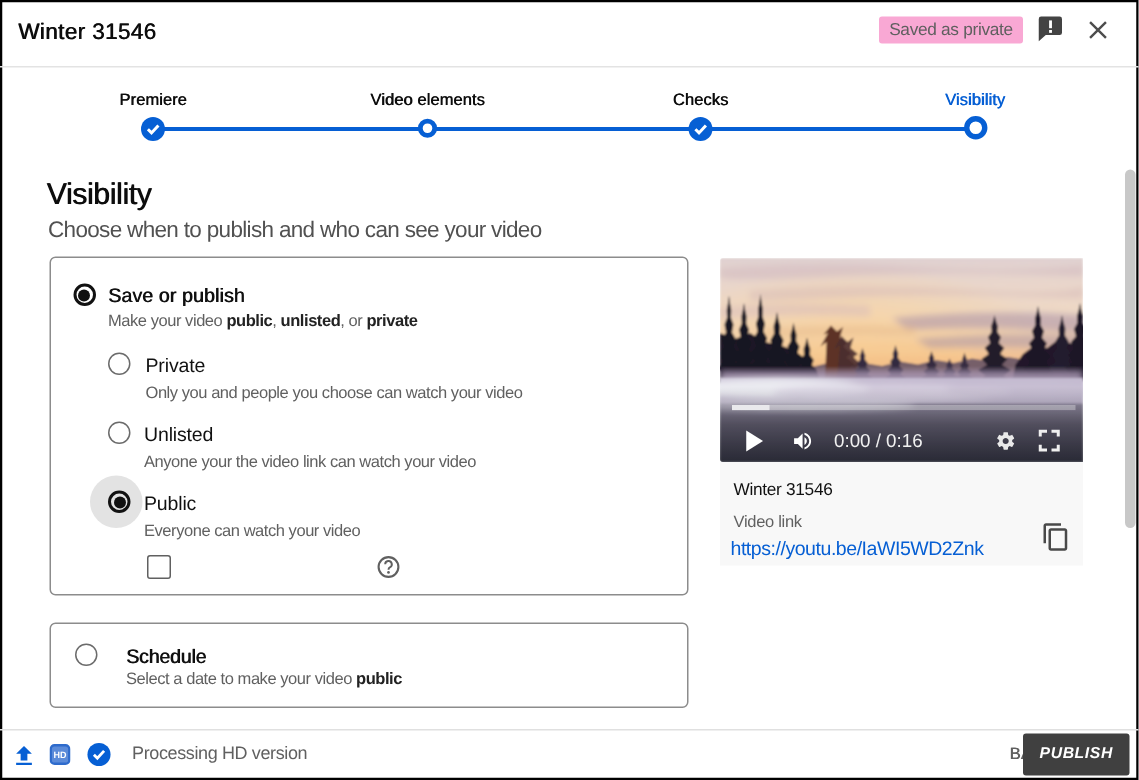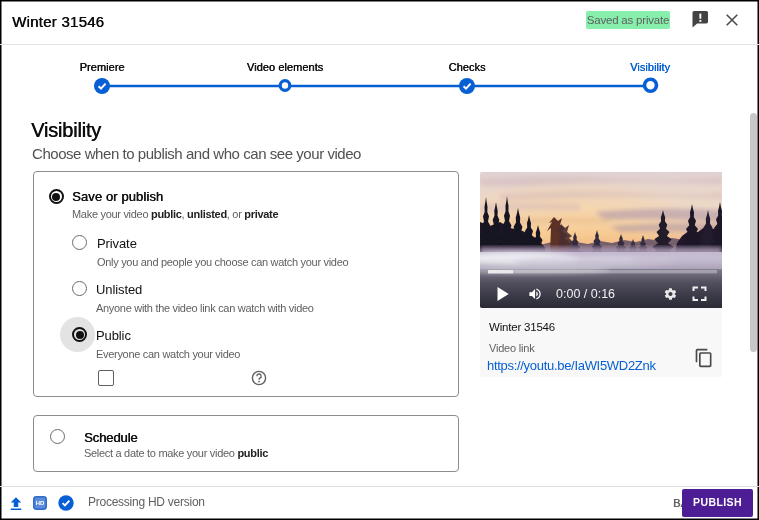--- a/index.html
+++ b/index.html
@@ -3,21 +3,21 @@
 <meta charset="utf-8">
 <style>
   * { margin:0; padding:0; box-sizing:border-box; }
   html,body { width:759px; height:520px; background:#fff; overflow:hidden; }
   body { font-family:"Liberation Sans", sans-serif; }
   .frame { position:absolute; left:0; top:0; width:759px; height:520px; background:#fff;
            box-shadow: inset 0 0 0 1.5px #000; }
   .t { position:absolute; white-space:nowrap; }
   
   .hdr-title { left:12px; top:12.5px; font-size:15px; font-weight:400; color:#0d0d0d; letter-spacing:0px; text-shadow:0.45px 0 0 #0d0d0d; letter-spacing:0.25px; }
-  .chip { position:absolute; left:586px; top:11px; width:84px; height:18px; background:#86efac; border-radius:2px;
+  .chip { position:absolute; left:586px; top:11px; width:96px; height:18px; background:#f9a8d4; border-radius:2px;
           font-size:11.5px; color:#5f5f5f; text-align:center; line-height:18px; letter-spacing:-0.2px; }
   .hdr-line { position:absolute; left:0; top:44px; width:759px; height:1px; background:#e3e3e3; }
   
   .stepL { font-size:11px; font-weight:400; color:#0d0d0d; transform:translateX(-50%); top:60.5px; letter-spacing:0.05px; text-shadow:0.4px 0 0 currentColor; }
   .stepL.blue { color:#065fd4; }
   
   .h1 { left:31px; top:119px; font-size:20px; font-weight:400; color:#0d0d0d; letter-spacing:-0.2px; text-shadow:0.5px 0 0 #0d0d0d; }
   .h1sub { left:32px; top:145px; font-size:15px; color:#515151; letter-spacing:-0.45px; }
   
   .box { position:absolute; left:33px; width:426px; border:1px solid #8c8c8c; border-radius:4px; background:#fff; }
@@ -36,22 +36,22 @@
   .sub b { color:#222; font-weight:700; }
   .cbx { position:absolute; left:98px; top:370px; width:16px; height:16px; border:1.8px solid #606060; border-radius:2px; }
   
   .player { position:absolute; left:480px; top:172px; width:247px; height:136px; overflow:hidden; border-radius:2px; }
   .info { position:absolute; left:480px; top:308px; width:242px; height:69px; background:#f8f8f8; }
   .ilink { font-size:13px; color:#065fd4; letter-spacing:-0.3px; }
   
   .ft-line { position:absolute; left:0; top:486px; width:759px; height:1px; background:#e0e0e0; }
   .ft-txt { left:88px; top:495px; font-size:12px; color:#606060; letter-spacing:-0.25px; }
   .back { left:641px; top:497px; font-size:11px; font-weight:400; color:#606060; letter-spacing:0.2px; text-shadow:0.4px 0 0 #606060;margin-left:32px; }
-  .pub { position:absolute; left:682px; top:489px; width:71px; height:27.5px; background:#4c1d95; border-radius:2px;
-         color:#fff; font-size:10.5px; font-weight:700; letter-spacing:0.4px; text-align:center; line-height:27.5px; }
+  .pub { position:absolute; left:682px; top:489px; width:71px; height:27.5px; background:#404040; border-radius:2px;
+         color:#fff; font-size:10.5px; font-weight:700; letter-spacing:0.4px; text-align:center; line-height:27.5px;font-style:italic; }
   .sbar { position:absolute; left:750px; top:113px; width:6.5px; height:239px; background:#c8c8c8; border-radius:3.5px; }
   svg.abs { position:absolute; }
 </style>
 </head>
 <body>
 <div class="frame">
 
   <div class="t hdr-title">Winter 31546</div>
   <div class="chip">Saved as private</div>
   <svg class="abs" style="left:691px;top:10px" width="20" height="22" viewBox="0 0 20 22">
@@ -85,21 +85,21 @@
   <div class="radio on" style="left:48.5px;top:189px"></div>
   <div class="t lab b" style="left:72px;top:189px;letter-spacing:0.1px">Save or publish</div>
   <div class="t sub" style="left:72px;top:208px">Make your video <b>public</b>, <b>unlisted</b>, or <b>private</b></div>
 
   <div class="radio off" style="left:72px;top:235px"></div>
   <div class="t lab" style="left:97px;top:236px">Private</div>
   <div class="t sub" style="left:97px;top:256px">Only you and people you choose can watch your video</div>
 
   <div class="radio off" style="left:72px;top:281px"></div>
   <div class="t lab" style="left:96px;top:282px">Unlisted</div>
-  <div class="t sub" style="left:96px;top:302px">Anyone with the video link can watch with video</div>
+  <div class="t sub" style="left:96px;top:302px">Anyone your the video link can watch your video</div>
 
   <div class="halo" style="left:60px;top:317px;width:35px;height:35px"></div>
   <div class="radio on" style="left:72px;top:327px"></div>
   <div class="t lab" style="left:96px;top:328px">Public</div>
   <div class="t sub" style="left:96px;top:348px">Everyone can watch your video</div>
 
   <div class="cbx"></div>
   <svg class="abs" style="left:251px;top:370px" width="16" height="16" viewBox="0 0 16 16">
     <circle cx="8" cy="8" r="6.6" fill="none" stroke="#606060" stroke-width="1.4"></circle>
     <path d="M5.8 6.2 a2.2 2.2 0 1 1 3.1 2 c-.7.35-.9.8-.9 1.6" fill="none" stroke="#606060" stroke-width="1.3"></path>

